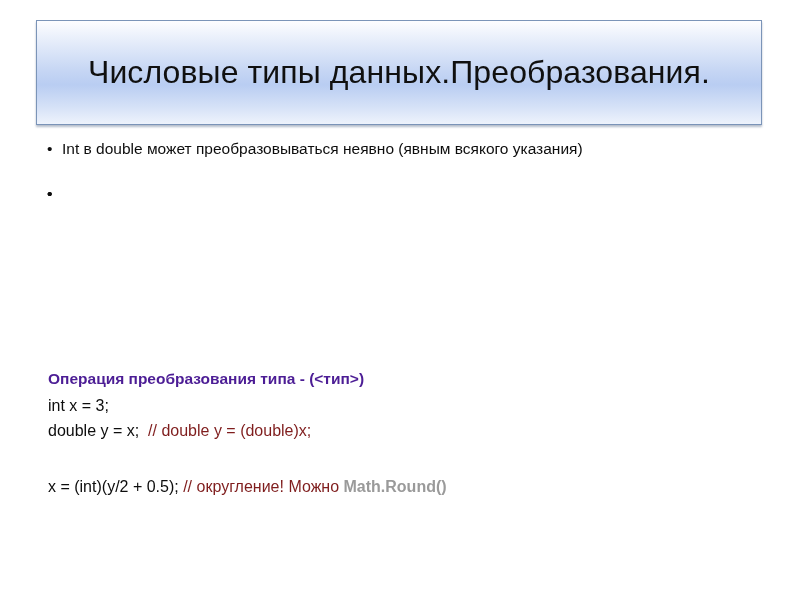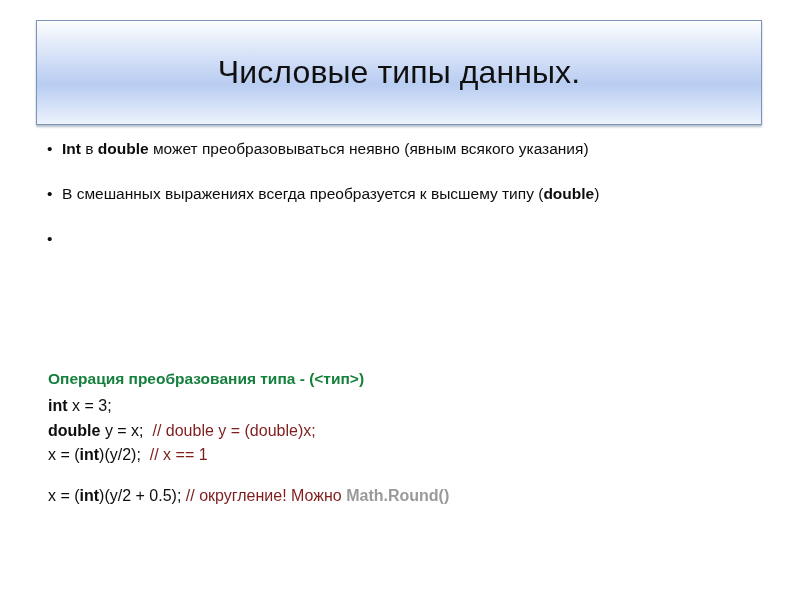--- a/index.html
+++ b/index.html
@@ -71,62 +71,62 @@
   }
   .bullet-item:last-child { margin-bottom: 0; }
   .bullet-dot {
     position: absolute;
     left: 47px;
     top: 0;
     font-size: 15.5px;
     line-height: 1.42;
     color: #0d0d0d;
   }
-  .b { font-weight: bold; }
+  .b { font-weight: normal; }
 
   
   .code-block {
     position: absolute;
     left: 48px;
     top: 368px;
     width: 740px;
   }
   .code-heading {
-    color: #15803d;
+    color: #4c1d95;
     font-weight: bold;
     font-size: 15.5px;
     line-height: 1.47;
     margin-bottom: 3px;
   }
   .code-line {
     font-size: 16px;
     line-height: 1.55;
     color: #0d0d0d;
     white-space: pre;
   }
-  .code-line.spacer-before { margin-top: 16px; }
+  .code-line.spacer-before { margin-top: 32px; }
   .comment { color: #7f1d1d; }
   .comment-bold { color: #9a9a9a; font-weight: bold; }
 </style>
 </head>
 <body>
 
 <div class="slide-title-box">
   <div class="slide-title-line">Числовые типы данных.</div>
+  <div class="slide-title-line">Преобразования.</div>
 </div>
 
 <div class="body-area">
   <ul class="bullet-list" id="bullet-list">
       <li class="bullet-item"><span class="bullet-dot">•</span><span><span class="b">Int</span><span> в </span><span class="b">double</span><span> может преобразовываться неявно (явным всякого указания)</span></span></li>
-      <li class="bullet-item"><span class="bullet-dot">•</span><span><span>В смешанных выражениях всегда преобразуется к высшему типу (</span><span class="b">double</span><span>)</span></span></li>
+      <li class="bullet-item"><span class="bullet-dot">•</span></li>
       <li class="bullet-item"><span class="bullet-dot">•</span></li>
     </ul>
 </div>
 
 <div class="code-block">
   <div class="code-heading">Операция преобразования типа - (&lt;тип&gt;)</div>
   <div id="code-lines">
       <div class="code-line"><span class="b">int</span><span> x = 3;</span></div>
       <div class="code-line"><span class="b">double</span><span> y = x;  </span><span class="comment">// double y = (double)x;</span></div>
-      <div class="code-line"><span>x = (</span><span class="b">int</span><span>)(y/2);  </span><span class="comment">// x == 1</span></div>
       <div class="code-line spacer-before"><span>x = (</span><span class="b">int</span><span>)(y/2 + 0.5); </span><span class="comment">// округление! Можно </span><span class="comment-bold">Math.Round()</span></div>
     </div>
 </div>
 
 </body></html>

